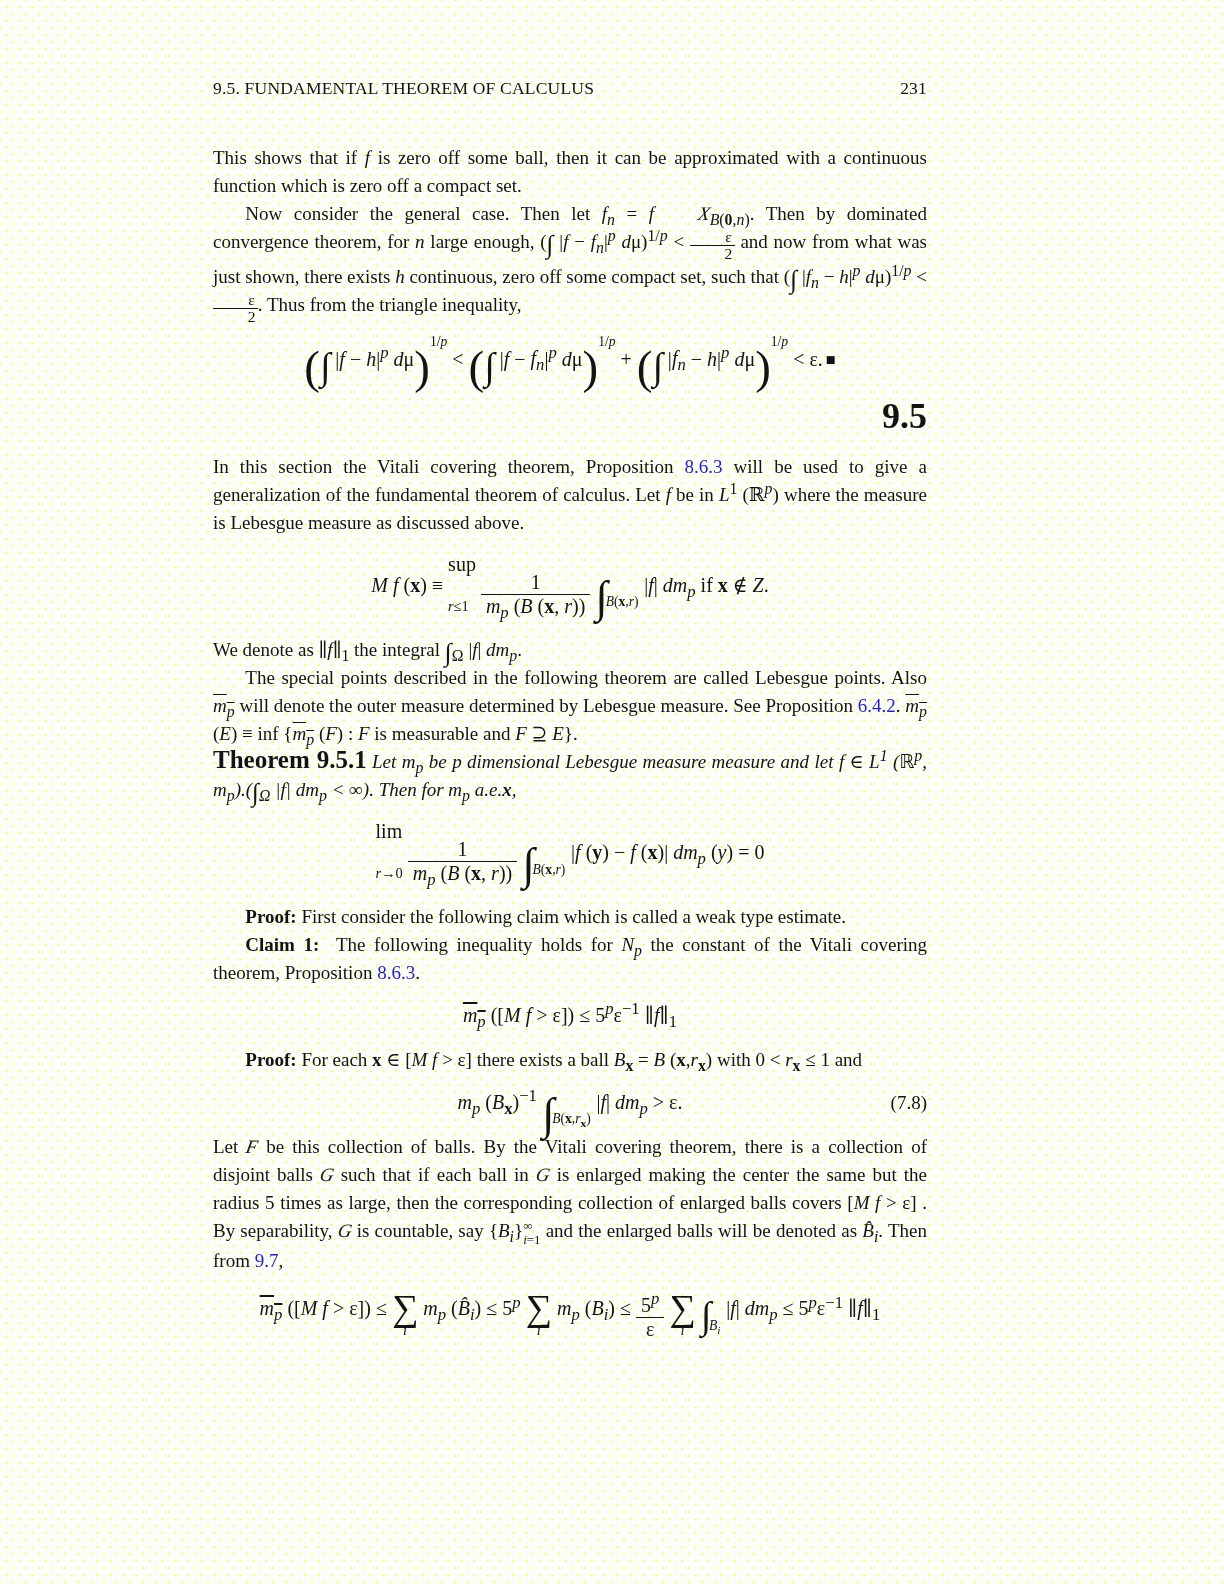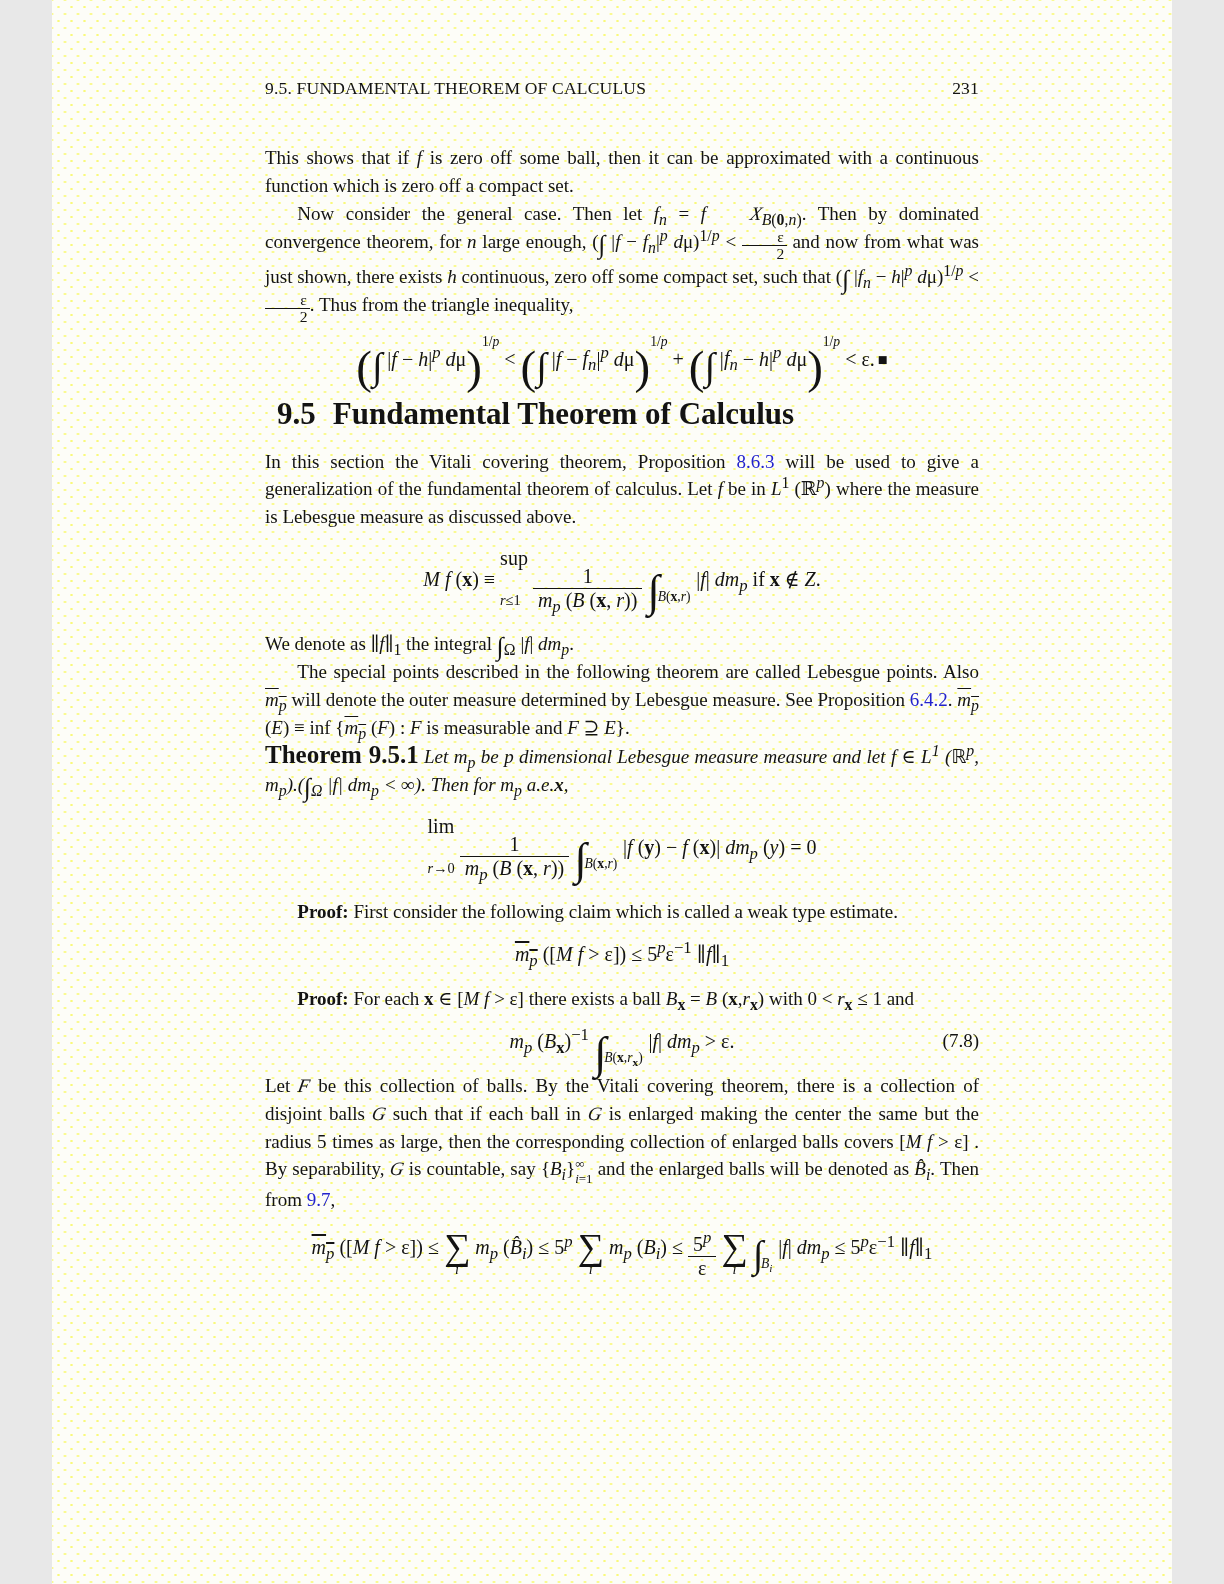--- a/index.html
+++ b/index.html
@@ -1,20 +1,20 @@
 <!DOCTYPE html>
 <html style="--link: #2323cc; --dot: #f9f97a; --bg: #fdfdf8; --fg: #131313;"><head>
 <meta charset="utf-8">
 <style>
   :root{
     --bg:#fdfdf8; --dot:#f9f97a; --fg:#131313; --link:#2323cc;
   }
   html,body{margin:0;padding:0;background:#e8e8e8;}
   .page{
-    width:1120px;height:1584px;position:relative;overflow:hidden;margin:0 auto;
+    width:1224px;height:1584px;position:relative;overflow:hidden;margin:0 auto;
     color:var(--fg);
     background-color:var(--bg);
     background-image:
       radial-gradient(circle, var(--dot) 0.9px, transparent 1.5px),
       radial-gradient(circle, var(--dot) 0.9px, transparent 1.5px);
     background-size:13px 14px;
     background-position:0 0, 6.5px 7px;
     font-family:"Liberation Serif","DejaVu Serif","DejaVu Sans",serif;
   }
   .running-head{
@@ -29,22 +29,22 @@
   p.para{margin:0;}
   .indent{text-indent:1.7em;}
   .eq{
     font-size:20px;text-align:center;text-indent:0;
     margin:16px 0 18px 0;line-height:1.25;white-space:nowrap;
   }
   .eq-tagged{position:relative;}
   .eq-tag{position:absolute;right:0;top:50%;transform:translateY(-50%);font-size:19px;}
   .section-heading{
     margin:26px 0 16px 0;padding-left:12px;
-    font-size:31px;font-weight:700;line-height:1.1;
-    display:flex;gap:17px;text-align:right;
+    font-size:36px;font-weight:700;line-height:1.1;
+    display:flex;gap:17px;text-align:right;flex-direction:column;
   }
   .theorem{margin-top:20px;}
   .thm-label{font-size:25px;font-weight:700;line-height:1;}
   .thm-body{font-style:italic;}
   
   i{font-style:italic;}
   sub,sup{line-height:0;}
   .lnk{color:var(--link);text-decoration:none;cursor:pointer;}
   .ol{text-decoration:overline;}
   .ii{font-size:1.35em;line-height:0;vertical-align:-0.18em;}
@@ -86,41 +86,41 @@
   <main class="content">
 
     <p class="para">This shows that if <i>f</i> is zero off some ball, then it can be approximated with a continuous function which is zero off a compact set.</p>
 
     <p class="para indent">Now consider the general case.  Then let <i>f<sub>n</sub></i> = <i>f</i> <span class="scr">X</span><sub><i>B</i>(<b>0</b>,<i>n</i>)</sub>.  Then by dominated convergence theorem, for <i>n</i> large enough, (<span class="ii">∫</span> |<i>f</i> − <i>f<sub>n</sub></i>|<sup><i>p</i></sup> <i>d</i>μ)<sup>1/<i>p</i></sup> &lt; <span class="sfrac"><span class="num">ε</span><span class="den">2</span></span> and now from what was just shown, there exists <i>h</i> continuous, zero off some compact set, such that (<span class="ii">∫</span> |<i>f<sub>n</sub></i> − <i>h</i>|<sup><i>p</i></sup> <i>d</i>μ)<sup>1/<i>p</i></sup> &lt; <span class="sfrac"><span class="num">ε</span><span class="den">2</span></span>. Thus from the triangle inequality,</p>
 
     <div class="eq"><span class="bp">(</span><span class="ig2">∫</span> |<i>f</i> − <i>h</i>|<sup><i>p</i></sup> <i>d</i>μ<span class="bp">)</span><sup class="hp">1/<i>p</i></sup> &lt; <span class="bp">(</span><span class="ig2">∫</span> |<i>f</i> − <i>f<sub>n</sub></i>|<sup><i>p</i></sup> <i>d</i>μ<span class="bp">)</span><sup class="hp">1/<i>p</i></sup> + <span class="bp">(</span><span class="ig2">∫</span> |<i>f<sub>n</sub></i> − <i>h</i>|<sup><i>p</i></sup> <i>d</i>μ<span class="bp">)</span><sup class="hp">1/<i>p</i></sup> &lt; ε.<span class="qed">■</span></div>
 
     <h2 class="section-heading">
       <span class="sec-num">9.5</span>
-      <span class="sec-title">Fundamental Theorem of Calculus</span>
     </h2>
 
     <p class="para">In this section the Vitali covering theorem, Proposition <a class="lnk">8.6.3</a> will be used to give a generalization of the fundamental theorem of calculus. Let <i>f</i> be in <i>L</i><sup>1</sup> (ℝ<sup><i>p</i></sup>) where the measure is Lebesgue measure as discussed above.</p>
 
 
     <div class="eq"><i>M f</i> (<b>x</b>) ≡ <span class="limop"><span class="lo">sup</span><span class="u"><i>r</i>≤1</span></span> <span class="frac"><span class="num">1</span><span class="den"><i>m<sub>p</sub></i> (<i>B</i> (<b>x</b>, <i>r</i>))</span></span> <span class="intop"><span class="ig">∫</span><span class="il"><i>B</i>(<b>x</b>,<i>r</i>)</span></span> |<i>f</i>| <i>dm<sub>p</sub></i> if <b>x</b> ∉ <i>Z</i>.</div>
 
     <p class="para">We denote as ∥<i>f</i>∥<sub>1</sub> the integral <span class="ii">∫</span><sub>Ω</sub> |<i>f</i>| <i>dm<sub>p</sub></i>.</p>
 
     <p class="para indent">The special points described in the following theorem are called Lebesgue points. Also <span class="ol"><i>m<sub>p</sub></i></span> will denote the outer measure determined by Lebesgue measure. See Proposition <a class="lnk">6.4.2</a>. <span class="ol"><i>m<sub>p</sub></i></span> (<i>E</i>) ≡ inf {<span class="ol"><i>m<sub>p</sub></i></span> (<i>F</i>) : <i>F</i> is measurable and <i>F</i> ⊇ <i>E</i>}.</p>
 
     <p class="para theorem">
       <span class="thm-label">Theorem 9.5.1</span>
       <span class="thm-body">Let <i>m<sub>p</sub></i> be <i>p</i> dimensional Lebesgue measure measure and let <i>f</i> ∈ <i>L</i><sup>1</sup> (ℝ<sup><i>p</i></sup>, <i>m<sub>p</sub></i>).(<span class="ii">∫</span><sub>Ω</sub> |<i>f</i>| <i>dm<sub>p</sub></i> &lt; ∞). Then for <i>m<sub>p</sub></i> a.e.<b>x</b>,</span>
     </p>
 
     <div class="eq"><span class="limop"><span class="lo">lim</span><span class="u"><i>r</i>→0</span></span> <span class="frac"><span class="num">1</span><span class="den"><i>m<sub>p</sub></i> (<i>B</i> (<b>x</b>, <i>r</i>))</span></span> <span class="intop"><span class="ig">∫</span><span class="il"><i>B</i>(<b>x</b>,<i>r</i>)</span></span> |<i>f</i> (<b>y</b>) − <i>f</i> (<b>x</b>)| <i>dm<sub>p</sub></i> (<i>y</i>) = 0</div>
 
     <p class="para indent"><b>Proof:</b> First consider the following claim which is called a weak type estimate.</p>
 
+    <p class="para indent"><b>Claim 1:</b>&nbsp; The following inequality holds for <i>N<sub>p</sub></i> the constant of the Vitali covering theorem, Proposition <a class="lnk">8.6.3</a>.</p>
 
     <div class="eq"><span class="ol"><i>m<sub>p</sub></i></span> ([<i>M f</i> &gt; ε]) ≤ 5<sup><i>p</i></sup>ε<sup>−1</sup> ∥<i>f</i>∥<sub>1</sub></div>
 
     <p class="para indent"><b>Proof:</b> For each <b>x</b> ∈ [<i>M f</i> &gt; ε] there exists a ball <i>B</i><sub><b>x</b></sub> = <i>B</i> (<b>x</b>,<i>r</i><sub><b>x</b></sub>) with 0 &lt; <i>r</i><sub><b>x</b></sub> ≤ 1 and</p>
 
     <div class="eq eq-tagged">
       <span class="eq-body"><i>m<sub>p</sub></i> (<i>B</i><sub><b>x</b></sub>)<sup>−1</sup> <span class="intop"><span class="ig">∫</span><span class="il"><i>B</i>(<b>x</b>,<i>r</i><sub><b>x</b></sub>)</span></span> |<i>f</i>| <i>dm<sub>p</sub></i> &gt; ε.</span>
       <span class="eq-tag">(7.8)</span>
     </div>
 

